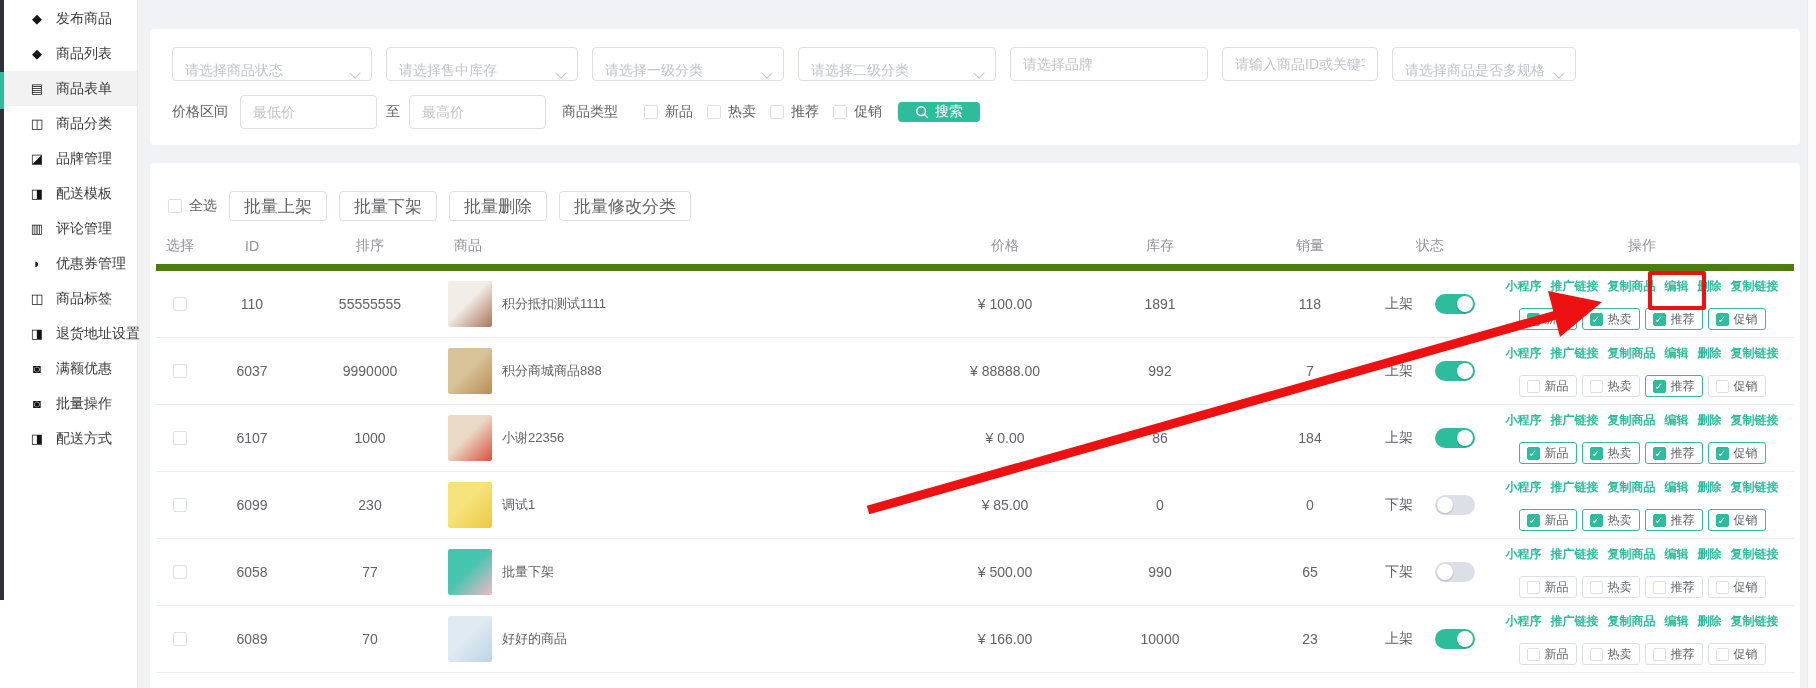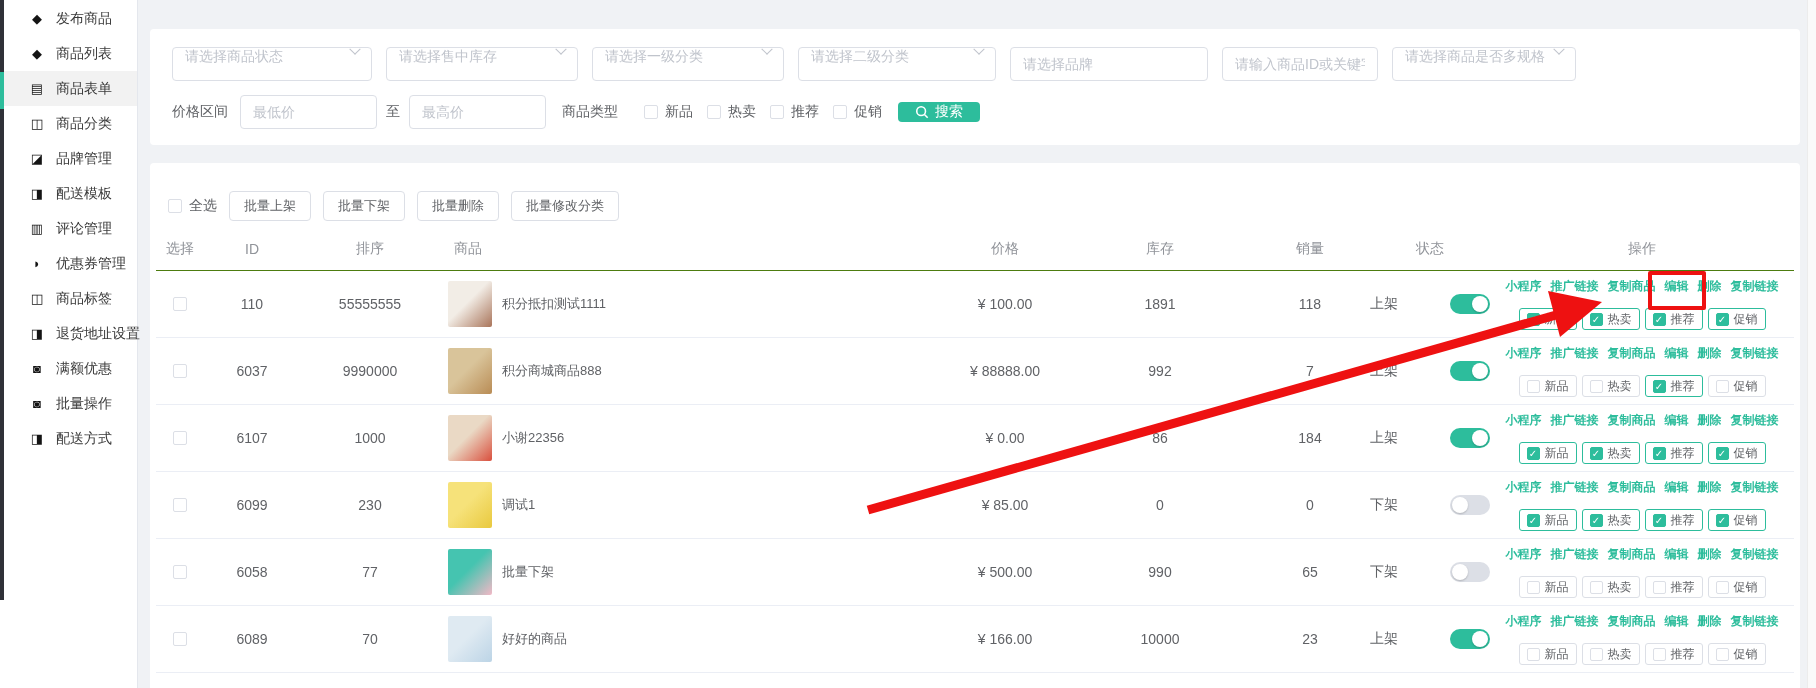--- a/index.html
+++ b/index.html
@@ -18,52 +18,52 @@
 
   
   main { position:absolute; left:138px; top:0; right:0; bottom:0; }
   .card { background:#fff; border-radius:4px; }
 
   
   .filter-card { margin:29px 16px 0 12px; padding:18px 22px 16px; }
   .f-row { display:flex; align-items:center; }
   .f-row1 { gap:14px; }
   .select,.finput { height:34px; border:1px solid #dcdfe6; border-radius:4px; background:#fff; font-size:14px; }
-  .select { display:flex; align-items:flex-start; justify-content:space-between; padding:0 12px; color:#c0c4cc; cursor:pointer; }
+  .select { display:flex; align-items:flex-end; justify-content:space-between; padding:0 12px; color:#c0c4cc; cursor:pointer; }
   .chev { width:8px; height:8px; border-right:1.5px solid #c0c4cc; border-bottom:1.5px solid #c0c4cc; transform:rotate(45deg) translate(-2px,-2px); }
   .finput { padding:0 12px; color:#0369a1; width:100%; outline:none; }
   .finput::placeholder { color:#c0c4cc; }
   .w1{width:200px}.w2{width:192px}.w3{width:192px}.w4{width:198px}.w5{width:198px}.w6{width:156px}.w7{width:184px}
   .f-row2 { margin-top:14px; }
   .f-label { font-size:14px; color:#606266; margin-right:12px; white-space:nowrap; }
   .price-input { width:137px; height:34px; }
   .to-label { margin:0 9px; font-size:14px; color:#606266; }
   .type-label { margin-left:16px; }
   .cb { display:inline-block; width:14px; height:14px; border:1px solid #dcdfe6; border-radius:2px; background:#fff; }
   .fcheck { display:flex; align-items:center; gap:7px; font-size:14px; color:#606266; margin-left:14px; cursor:pointer; }
   .fcheck:first-of-type { margin-left:2px; }
   .search-btn { margin-left:16px; height:20px; padding:0 17px; background:var(--accent); color:#fff; border:none; border-radius:4px; font-size:14px; display:flex; align-items:center; gap:6px; cursor:pointer; }
 
   
   .table-card { margin:18px 16px 0 12px; padding:28px 6px 0; min-height:560px; }
   .batch { display:flex; align-items:center; gap:12px; padding-left:12px; }
   .batch-all { display:flex; align-items:center; gap:7px; font-size:14px; color:#606266; cursor:pointer; }
-  .bbtn { height:30px; padding:0 14px; border:1px solid #dcdfe6; border-radius:4px; background:#fff; color:#606266; font-size:13px; cursor:pointer; }
+  .bbtn { height:30px; padding:0 14px; border:1px solid #dcdfe6; border-radius:4px; background:#fff; color:#606266; font-size:17px; cursor:pointer; }
 
   .grid { display:grid; grid-template-columns:48px 96px 140px 500px 130px 180px 120px 120px 1fr; align-items:center; }
-  .thead { height:44px; margin-top:6px; border-bottom:1px solid #4d7c0f; color:#909399; font-size:14px; }
+  .thead { height:44px; margin-top:6px; border-bottom:7px solid #4d7c0f; color:#909399; font-size:14px; }
   .thead > div { text-align:center; }
   .thead .h-prod { text-align:left; padding-left:14px; }
   .trow { height:67px; border-bottom:1px solid #ebeef5; font-size:14px; color:#606266; }
   .c-center { text-align:center; }
   .c-sel { display:flex; justify-content:center; }
   .c-prod { display:flex; align-items:center; gap:10px; padding-left:8px; }
   .thumb { width:44px; height:46px; border-radius:2px; flex:0 0 44px; }
   .pname { font-size:13px; }
-  .c-status { display:flex; align-items:center; justify-content:space-between; gap:22px; }
+  .c-status { display:flex; align-items:center; justify-content:center; gap:22px; }
   .switch { position:relative; width:40px; height:20px; border-radius:10px; background:var(--toggle-off); cursor:pointer; flex:0 0 40px; }
   .switch .knob { position:absolute; top:2px; left:2px; width:16px; height:16px; border-radius:50%; background:#fff; box-shadow:0 1px 2px rgba(0,0,0,.2); transition:left .1s; }
   .switch[data-state="on"] { background:var(--accent); }
   .switch[data-state="on"] .knob { left:22px; }
 
   .c-actions { display:flex; flex-direction:column; align-items:center; gap:13px; }
   .alinks { display:flex; gap:9px; }
   .alinks a { font-size:12px; font-weight:700; color:var(--accent); text-decoration:none; white-space:nowrap; cursor:pointer; }
   .red-box { position:relative; }
   .red-box::after { content:""; position:absolute; left:-17px; right:-17px; top:-7px; bottom:-15px; border:4px solid var(--danger); border-radius:2px; pointer-events:none; }

